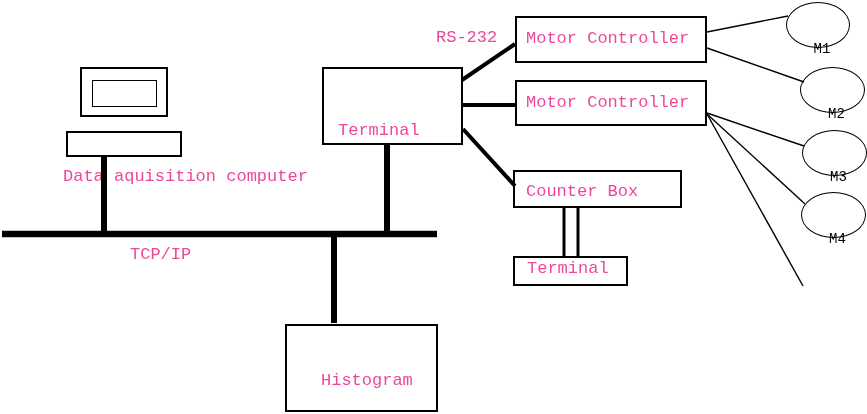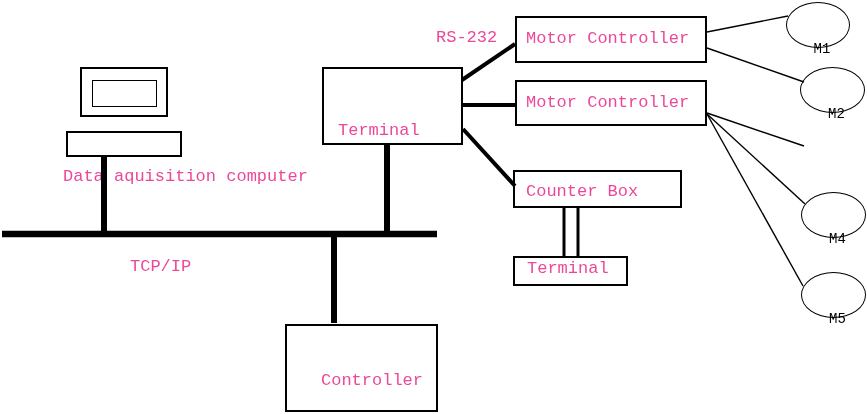--- a/index.html
+++ b/index.html
@@ -87,37 +87,37 @@
   <div class="lbl" style="left:526px; top:93px;">Motor Controller</div>
 
   <div class="box" style="left:513px; top:170px; width:169px; height:38px;"></div>
   <div class="lbl" style="left:526px; top:182px;">Counter Box</div>
 
   <div class="box" style="left:513px; top:256px; width:115px; height:30px;"></div>
   <div class="lbl" style="left:527px; top:259px;">Terminal</div>
 
   <div class="box" style="left:285px; top:324px; width:153px; height:88px;"></div>
   <div class="lbl histogram-lines" style="left:321px; top:336px;">
-    <div>Controller</div>
+    <div>Histogram</div>
     
   </div>
 
-  <div class="lbl" style="left:130px; top:245px;margin-top:12px;">TCP/IP</div>
+  <div class="lbl" style="left:130px; top:245px;">TCP/IP</div>
 
   <div class="ellipse" style="left:786px; top:2px; width:64px; height:46px;">
     <span class="motor-lbl">M1</span>
   </div>
   <div class="ellipse" style="left:800px; top:67px; width:65px; height:46px;">
     <span class="motor-lbl">M2</span>
   </div>
+  <div class="ellipse" style="left:802px; top:130px; width:65px; height:46px;">
+    <span class="motor-lbl">M3</span>
+  </div>
   <div class="ellipse" style="left:801px; top:192px; width:65px; height:46px;">
     <span class="motor-lbl">M4</span>
-  </div>
-  <div class="ellipse" style="left:801px; top:272px; width:65px; height:46px;">
-    <span class="motor-lbl">M5</span>
   </div>
 
   <svg id="wires" viewBox="0 0 867 414" xmlns="http://www.w3.org/2000/svg">
 
     <line x1="2" y1="234" x2="437" y2="234" stroke-width="6.5"></line>
 
     <line x1="104" y1="156" x2="104" y2="234" stroke-width="6"></line>
     <line x1="387" y1="145" x2="387" y2="234" stroke-width="6"></line>
     <line x1="334" y1="234" x2="334" y2="323" stroke-width="6"></line>
 

